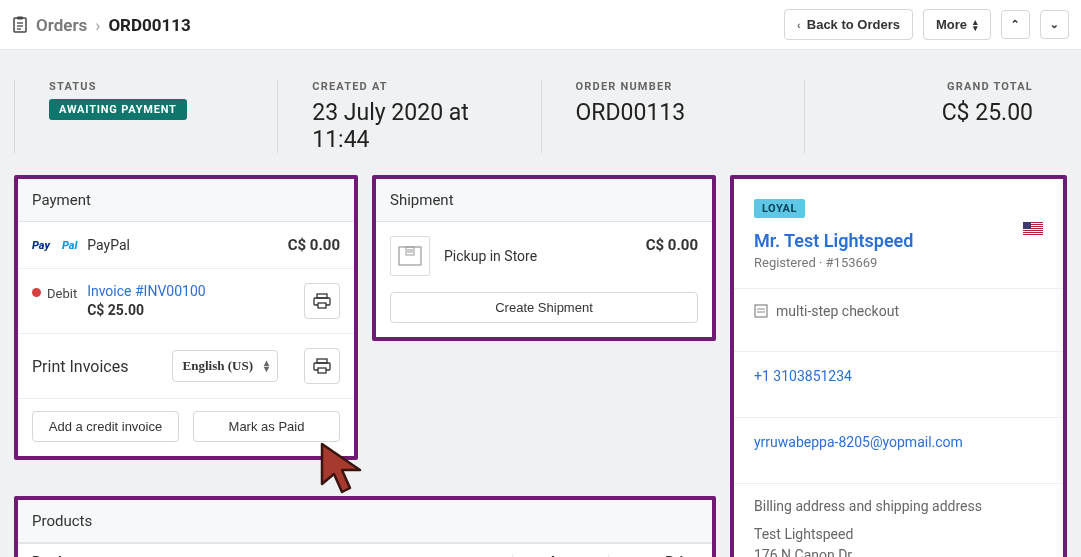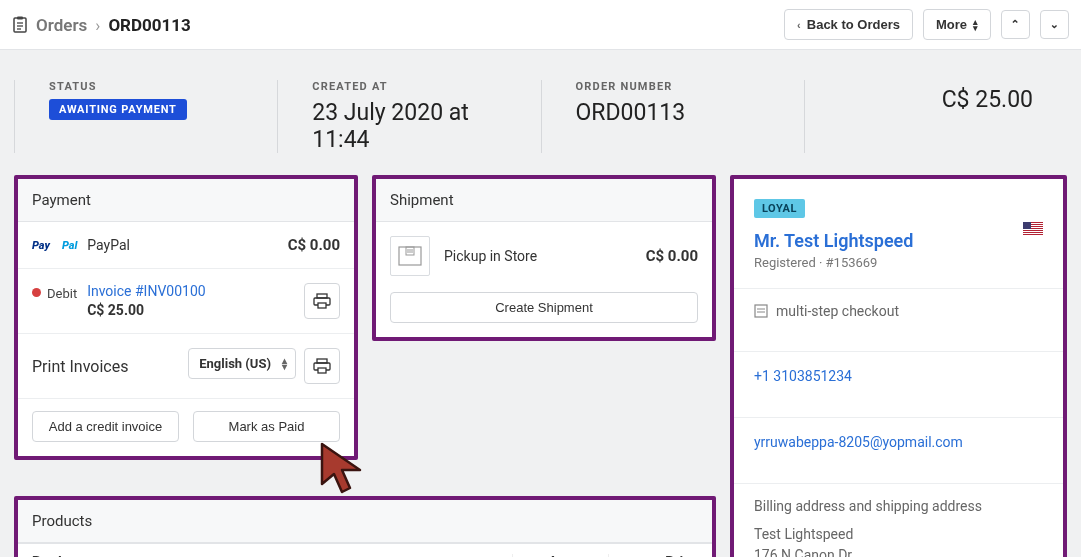--- a/index.html
+++ b/index.html
@@ -62,21 +62,21 @@
     font-weight: 700;
   }
   .summary-value {
     font-size: 23px;
     color: #222;
     font-weight: 400;
     margin-top: 6px;
   }
   .badge-status {
     display: inline-block;
-    background: #1d4ed8;
+    background: #0f766e;
     color: #fff;
     font-size: 11px;
     font-weight: 700;
     letter-spacing: 0.8px;
     padding: 4px 10px;
     border-radius: 3px;
     margin-top: 6px;
   }
   .content {
     display: flex;
@@ -136,21 +136,21 @@
   .print-row { padding: 14px; display: flex; align-items: center; justify-content: space-between; border-bottom: 1px solid #eceef0; }
   .select {
     border: 1px solid #d3d6da; border-radius: 4px;
     padding: 7px 24px 7px 10px; font-size: 13px; font-weight: 700;
     position: relative; background: #fff; cursor: pointer;
   }
   .select .caret { position: absolute; right: 8px; top: 50%; transform: translateY(-50%); font-size: 10px; color: #666; }
   .action-row { padding: 12px 14px 14px; display: flex; gap: 14px; }
   .action-row .btn { flex: 1; justify-content: center; font-weight: 400; font-size: 13px; }
   .ship-body { padding: 14px; }
-  .ship-row { display: flex; align-items: center; justify-content: space-between; }
+  .ship-row { display: flex; align-items: flex-start; justify-content: space-between; }
   .ship-left { display: flex; align-items: center; gap: 14px; }
   .ship-icon {
     width: 40px; height: 40px; border: 1px solid #d9dce0; border-radius: 2px;
     display: flex; align-items: center; justify-content: center;
     font-size: 18px;
   }
   .ship-btn { margin-top: 16px; width: 100%; justify-content: center; font-weight: 400; }
   .customer-card { padding: 18px 20px 0; }
   .loyal-badge {
     display: inline-block; background: #5ec7e6; color: #08425a;
@@ -229,20 +229,21 @@
   </div>
   <div class="summary-item">
     <div class="summary-label">CREATED AT</div>
     <div class="summary-value">23 July 2020 at 11:44</div>
   </div>
   <div class="summary-item">
     <div class="summary-label">ORDER NUMBER</div>
     <div class="summary-value">ORD00113</div>
   </div>
   <div class="summary-item right">
+    <div class="summary-label">GRAND TOTAL</div>
     <div class="summary-value">C$ 25.00</div>
   </div>
 </div>
 
 <div class="content">
 
   <div style="display:flex; flex-direction:column; gap:14px;">
     <div class="col-main">
 
       <div class="col-left">
@@ -277,21 +278,21 @@
                     <rect x="4" y="1" width="10" height="4" fill="none" stroke="#333" stroke-width="1.3"></rect>
                     <rect x="1" y="5" width="16" height="7" rx="1" fill="none" stroke="#333" stroke-width="1.3"></rect>
                     <rect x="5" y="10" width="8" height="5" fill="#fff" stroke="#333" stroke-width="1.3"></rect>
                   </svg>
               </span>
             </span>
           </div>
 
           <div class="print-row">
             <span style="font-size:16px">Print Invoices</span>
-            <div style="display:flex; gap:8px; align-items:flex-start;">
+            <div style="display:flex; gap:26px; align-items:center;font-family:Liberation Serif, serif;">
               <div class="select">
                 <span>English (US)</span>
                 <span class="caret updown">
                     <span>▴</span>
                     <span>▾</span>
                   </span>
               </div>
               <span class="print-icon-btn">
                 <span class="print-svg">
                   <svg width="18" height="16" viewBox="0 0 18 16">

